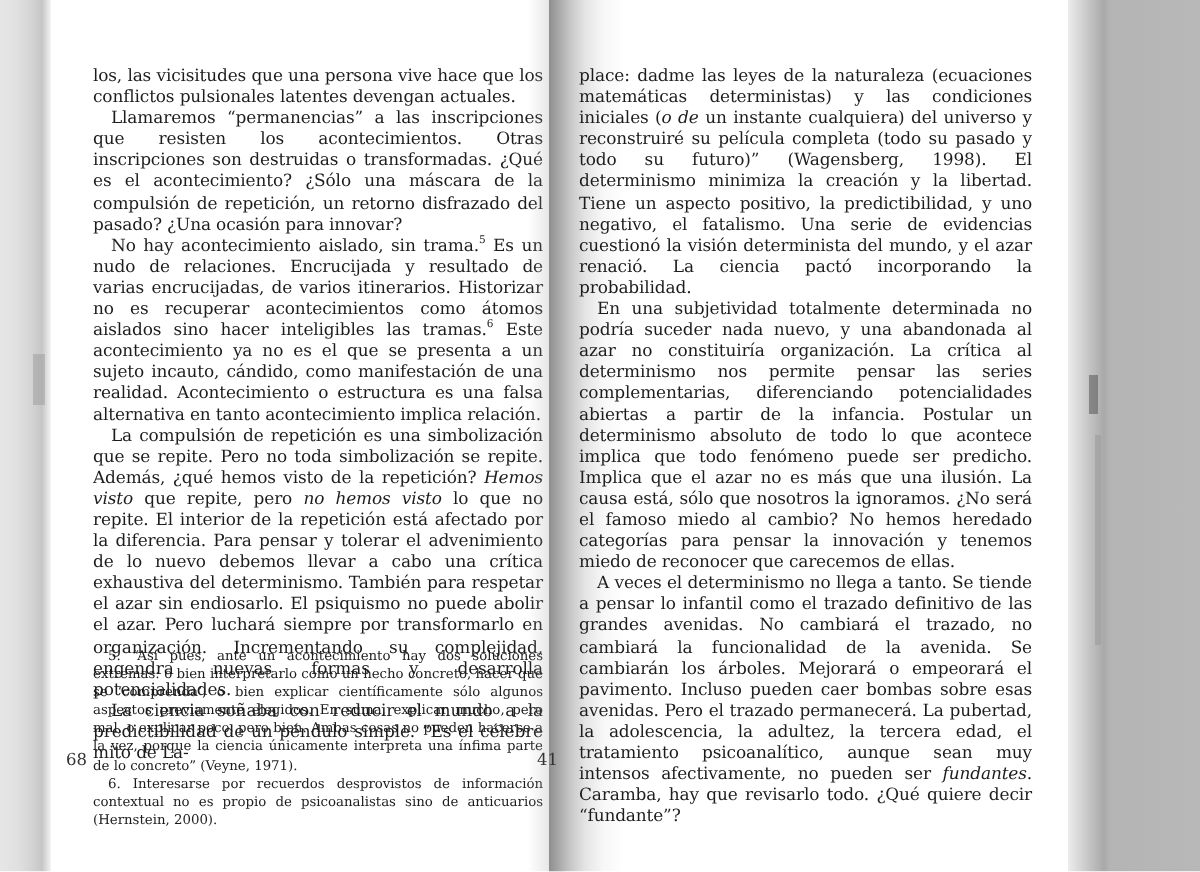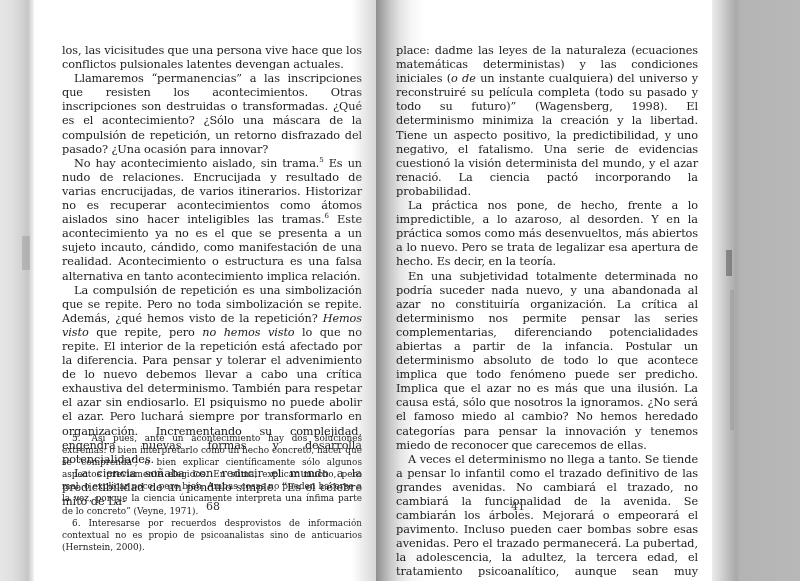--- a/index.html
+++ b/index.html
@@ -2,36 +2,36 @@
 <html><head>
 <meta charset="utf-8">
 <style>
   html, body { margin:0; padding:0; }
   body { width:800px; height:581px; overflow:hidden; background:#fff; position:relative; font-family:"DejaVu Serif", serif; color:#1c1c1c; }
   .left-edge { position:absolute; left:0; top:0; width:34px; height:581px;
     background:linear-gradient(to right,#e6e6e6 0,#e0e0e0 12px,#d2d2d2 22px,#c6c6c6 28px,#f4f4f4 34px); }
   .left-edge .mark { position:absolute; left:22px; top:236px; width:8px; height:34px; background:#9a9a9a; opacity:.5; }
   .page { position:absolute; top:0; height:581px; }
   .page-left { left:34px; width:338px; background:#fff; }
-  .page-right { left:376px; width:300px;
+  .page-right { left:366px; width:300px;
     background:linear-gradient(to right,#8e8e8e 0,#a6a6a6 6px,#c6c6c6 14px,#e4e4e4 24px,#f7f7f7 36px,#fff 50px,#fff 100%); }
   .gutter-shadow { position:absolute; left:352px; top:0; width:24px; height:581px;
     background:linear-gradient(to right,rgba(255,255,255,0),rgba(180,180,180,.55)); }
   .right-edge { position:absolute; left:712px; top:0; width:88px; height:581px;
     background:linear-gradient(to right,#ececec 0,#d6d6d6 8px,#bfbfbf 16px,#a9a9a9 24px,#b4b4b4 28px,#b8b8b8 100%); }
   .right-edge .mark { position:absolute; left:14px; top:250px; width:6px; height:26px; background:#555; opacity:.55; }
   .right-edge .stripe { position:absolute; left:18px; top:290px; width:4px; height:140px; background:#9c9c9c; opacity:.6; }
   .text-block { position:absolute; font-size:11.3px; line-height:14.1px; text-align:justify; letter-spacing:-0.1px; }
   .page-left .text-block { left:28px; top:44px; width:300px; }
   .page-right .text-block { left:20px; top:44px; width:302px; }
   .text-block p { margin:0; text-indent:0; }
   .text-block p.indent { text-indent:12px; }
   .footnotes { position:absolute; left:28px; top:432px; width:300px; font-size:8.9px; line-height:12.1px; text-align:justify; }
   .footnotes p { margin:0; text-indent:10px; }
-  .page-number { position:absolute; top:500px; font-size:11px; width:100%; text-align:center; color:#333; }
+  .page-number { position:absolute; top:500px; font-size:11px; width:100%; text-align:left; color:#333; }
   .page-left .page-number { left:10px; }
   .page-right .page-number { left:-8px; }
   sup { font-size:7px; line-height:0; }
   em { font-style:italic; }
 </style>
 </head>
 <body>
 
 <div class="left-edge">
     <div class="mark"></div>
@@ -50,21 +50,20 @@
     <p>6. Interesarse por recuerdos desprovistos de información contextual no es propio de psicoanalistas sino de anticuarios (Hernstein, 2000).</p>
   </div>
   <div class="page-number">68</div>
 </div>
 
 <div class="gutter-shadow"></div>
 
 <div class="page page-right">
   <div class="text-block">
     <p><span>place: dadme las leyes de la naturaleza (ecuaciones matemáticas deterministas) y las condiciones iniciales (</span><em>o de</em><span> un instante cualquiera) del universo y reconstruiré su película completa (todo su pasado y todo su futuro)” (Wagensberg, 1998). El determinismo minimiza la creación y la libertad. Tiene un aspecto positivo, la predictibilidad, y uno negativo, el fatalismo. Una serie de evidencias cuestionó la visión determinista del mundo, y el azar renació. La ciencia pactó incorporando la probabilidad.</span></p>
-    <p class="indent">La práctica nos pone, de hecho, frente a lo impredictible, a lo azaroso, al desorden. Y en la práctica somos como más desenvueltos, más abiertos a lo nuevo. Pero se trata de legalizar esa apertura de hecho. Es decir, en la teoría.</p>
     <p class="indent">En una subjetividad totalmente determinada no podría suceder nada nuevo, y una abandonada al azar no constituiría organización. La crítica al determinismo nos permite pensar las series complementarias, diferenciando potencialidades abiertas a partir de la infancia. Postular un determinismo absoluto de todo lo que acontece implica que todo fenómeno puede ser predicho. Implica que el azar no es más que una ilusión. La causa está, sólo que nosotros la ignoramos. ¿No será el famoso miedo al cambio? No hemos heredado categorías para pensar la innovación y tenemos miedo de reconocer que carecemos de ellas.</p>
     <p class="indent"><span>A veces el determinismo no llega a tanto. Se tiende a pensar lo infantil como el trazado definitivo de las grandes avenidas. No cambiará el trazado, no cambiará la funcionalidad de la avenida. Se cambiarán los árboles. Mejorará o empeorará el pavimento. Incluso pueden caer bombas sobre esas avenidas. Pero el trazado permanecerá. La pubertad, la adolescencia, la adultez, la tercera edad, el tratamiento psicoanalítico, aunque sean muy intensos afectivamente, no pueden ser </span><em>fundantes</em><span>. Caramba, hay que revisarlo todo. ¿Qué quiere decir “fundante”?</span></p>
 
   </div>
   <div class="page-number">41</div>
 </div>
 
 <div class="right-edge">
   <div class="mark"></div>
   <div class="stripe"></div>

